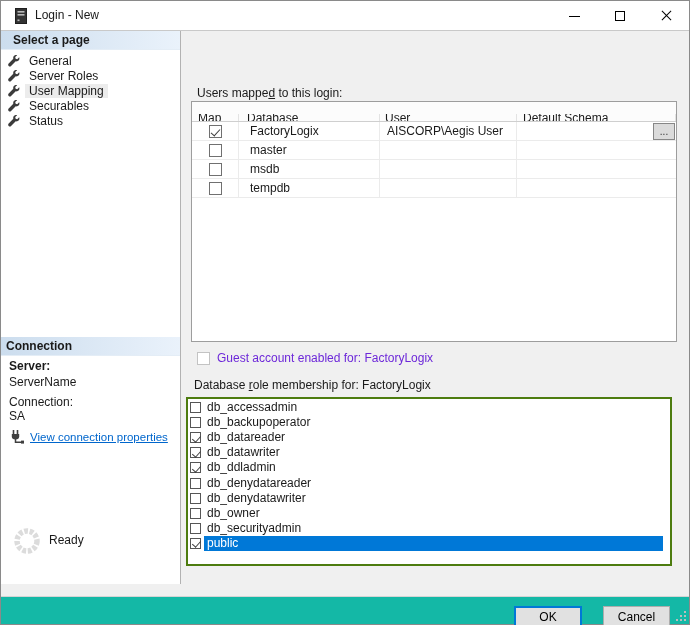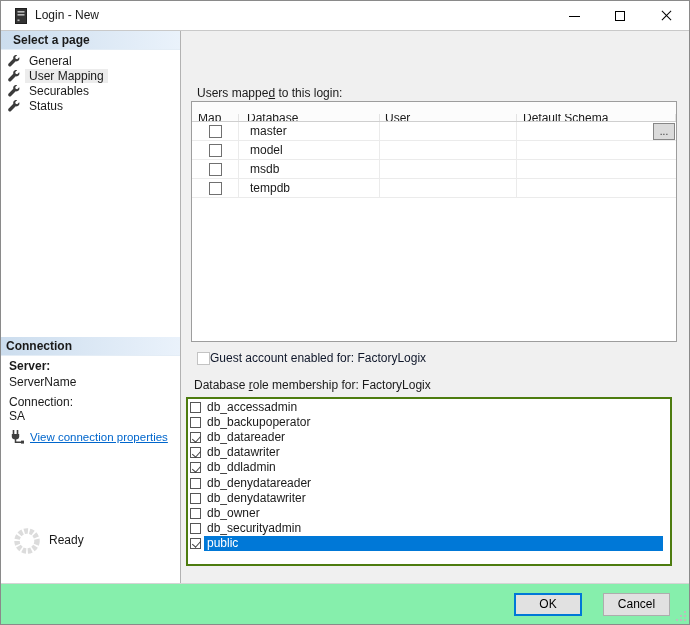--- a/index.html
+++ b/index.html
@@ -81,34 +81,34 @@
       border-bottom:1.6px solid #3d3d3d; transform:rotate(42deg); }
   .cb13.checked::after { left:3.5px; top:1px; width:4px; height:8px; }
   .cb11.checked::after { left:2.5px; top:0.5px; width:3.5px; height:7px; }
   .cb.disabled { border-color:#c3c3c3; }
 
   .browse-btn { position:absolute; right:1px; top:21px; width:22px; height:17px;
                 background:#dbdbdb; border:1px solid #878787; font-size:10px; line-height:8px;
                 color:#333; text-align:center; font-family:"Liberation Sans",sans-serif; cursor:default; }
 
   .guest-row { position:absolute; left:15px; top:320px; display:flex; align-items:center; }
-  .guest-row .guest-label { color:#0f172a; }
+  .guest-row .guest-label { margin-left:7px; color:#6d28d9; }
   .lbl-roles { left:12px; top:347px; }
 
   
   .roles { position:absolute; left:4px; top:366px; width:486px; height:169px; background:#fff;
            border:2px solid #4d7c0f; padding-top:1px; overflow:hidden; }
   .role-item { display:flex; align-items:center; height:15.1px; cursor:default; }
   .role-item .cb11 { margin-left:2px; }
   .role-wrap { flex:1; margin:0 7px 0 3px; padding-left:3px; height:15px; line-height:15px;
                display:flex; align-items:center; white-space:nowrap; }
   .role-item.selected .role-wrap { background:#0078d7; color:#fff; }
 
   
-  .footer { position:absolute; left:0; right:0; bottom:0; height:41px; background:#86efac;
+  .footer { position:absolute; left:0; right:0; bottom:0; height:28px; background:#14b8a6;
             border-top:1px solid #d4d4d4; }
   .btn { position:absolute; top:9px; height:23px; background:#e1e1e1; text-align:center;
          font-size:12px; font-family:"Liberation Sans",sans-serif; cursor:default; }
   .btn-ok { left:513px; width:68px; border:2px solid #0078d7; line-height:19px; }
   .btn-cancel { left:602px; width:67px; border:1px solid #adadad; line-height:21px; }
   .grip { position:absolute; right:2px; bottom:2px; width:12px; height:12px; }
 </style>
 </head>
 <body>
 
@@ -138,20 +138,28 @@
   <div class="sidebar">
     <div class="panel-header hdr-pages">Select a page</div>
     <div class="page-list">
         <div class="page-item">
     <span class="wrench">
       <svg width="12" height="12" viewBox="0 0 16 16" fill="#3b3b3b">
               <path d="M15.2 4.2c0-.4-.1-.9-.3-1.3l-2.6 2.6-2.1-.6-.6-2.1L12.2.2c-.4-.2-.9-.3-1.3-.3C8.6-.1 6.9 1.7 6.9 3.9c0 .4.1.8.2 1.2L.9 11.3c-.9.9-.9 2.3 0 3.2.9.9 2.3.9 3.2 0l6.2-6.2c.4.1.8.2 1.2.2 2.2 0 4-1.8 3.7-4.3z"></path>
             </svg>
     </span>
     <span class="page-label">General</span>
+  </div>
+        <div class="page-item">
+    <span class="wrench">
+      <svg width="12" height="12" viewBox="0 0 16 16" fill="#3b3b3b">
+              <path d="M15.2 4.2c0-.4-.1-.9-.3-1.3l-2.6 2.6-2.1-.6-.6-2.1L12.2.2c-.4-.2-.9-.3-1.3-.3C8.6-.1 6.9 1.7 6.9 3.9c0 .4.1.8.2 1.2L.9 11.3c-.9.9-.9 2.3 0 3.2.9.9 2.3.9 3.2 0l6.2-6.2c.4.1.8.2 1.2.2 2.2 0 4-1.8 3.7-4.3z"></path>
+            </svg>
+    </span>
+    <span class="page-label">Server Roles</span>
   </div>
         <div class="page-item selected">
     <span class="wrench">
       <svg width="12" height="12" viewBox="0 0 16 16" fill="#3b3b3b">
               <path d="M15.2 4.2c0-.4-.1-.9-.3-1.3l-2.6 2.6-2.1-.6-.6-2.1L12.2.2c-.4-.2-.9-.3-1.3-.3C8.6-.1 6.9 1.7 6.9 3.9c0 .4.1.8.2 1.2L.9 11.3c-.9.9-.9 2.3 0 3.2.9.9 2.3.9 3.2 0l6.2-6.2c.4.1.8.2 1.2.2 2.2 0 4-1.8 3.7-4.3z"></path>
             </svg>
     </span>
     <span class="page-label">User Mapping</span>
   </div>
         <div class="page-item">
@@ -206,31 +214,31 @@
     <div class="utable">
       <div class="thead">
           <div class="tcell c0">Map</div>
           <div class="tcell c1">Database</div>
           <div class="tcell c2">User</div>
           <div class="tcell c3">Default Schema</div>
         </div>
       <div id="utbody">
           <div class="trow">
     <div class="tcell c0 body">
-              <span class="cb cb13"></span>
+              <span class="cb cb13 checked"></span>
             </div>
-    <div class="tcell c1 body">master</div>
-    <div class="tcell c2 body"></div>
+    <div class="tcell c1 body">FactoryLogix</div>
+    <div class="tcell c2 body">AISCORP\Aegis User</div>
     <div class="tcell c3 body"></div>
   </div>
           <div class="trow">
     <div class="tcell c0 body">
               <span class="cb cb13"></span>
             </div>
-    <div class="tcell c1 body">model</div>
+    <div class="tcell c1 body">master</div>
     <div class="tcell c2 body"></div>
     <div class="tcell c3 body"></div>
   </div>
           <div class="trow">
     <div class="tcell c0 body">
               <span class="cb cb13"></span>
             </div>
     <div class="tcell c1 body">msdb</div>
     <div class="tcell c2 body"></div>
     <div class="tcell c3 body"></div>

